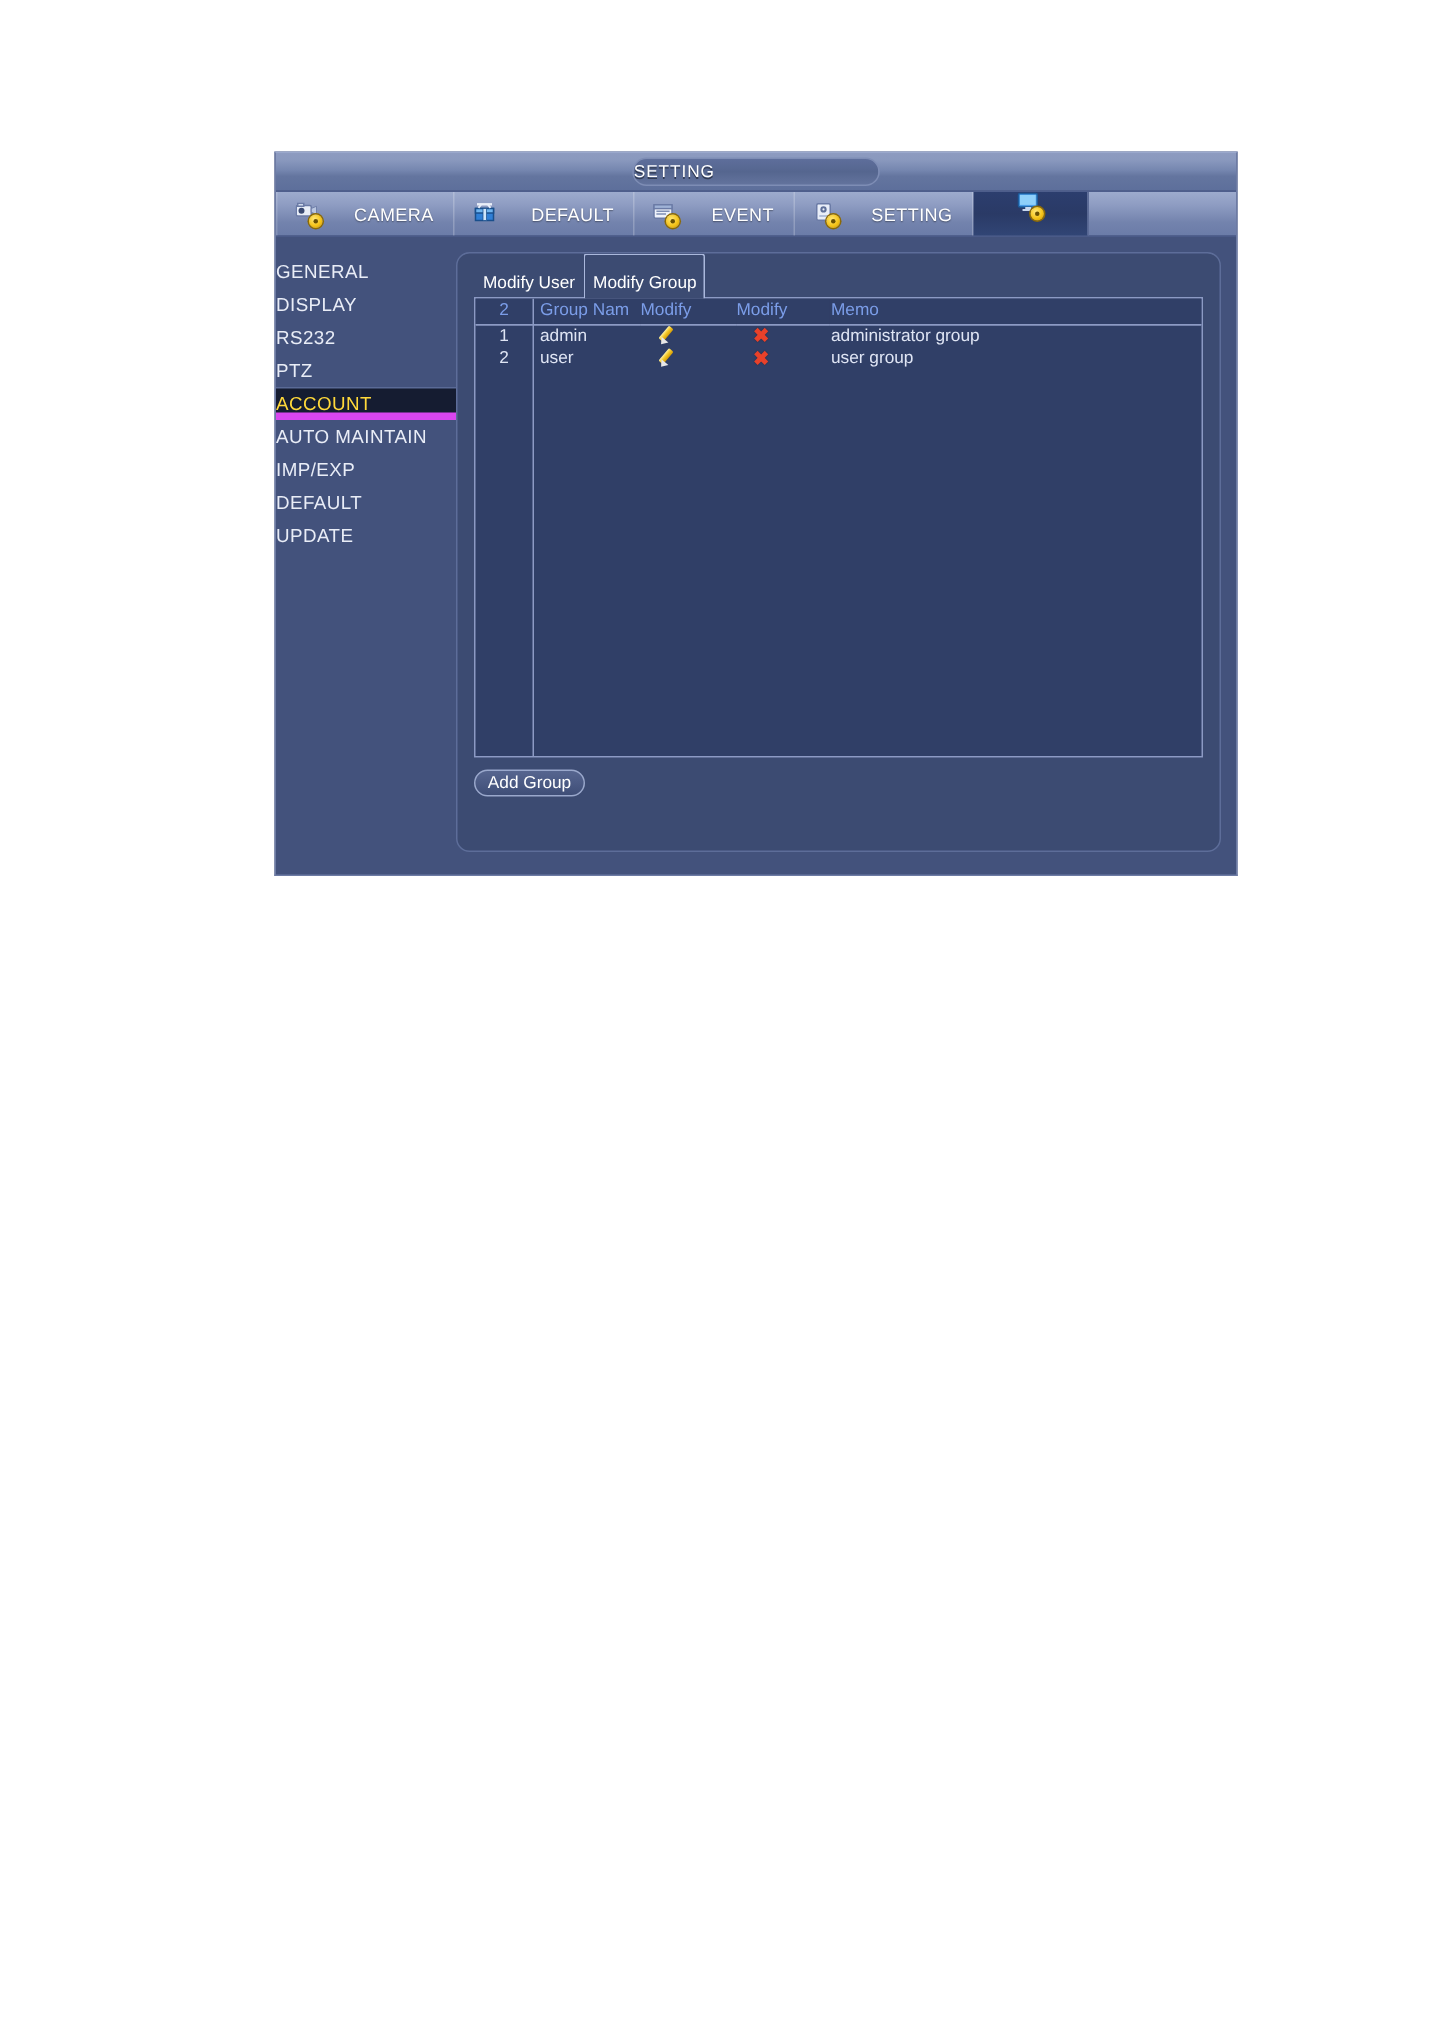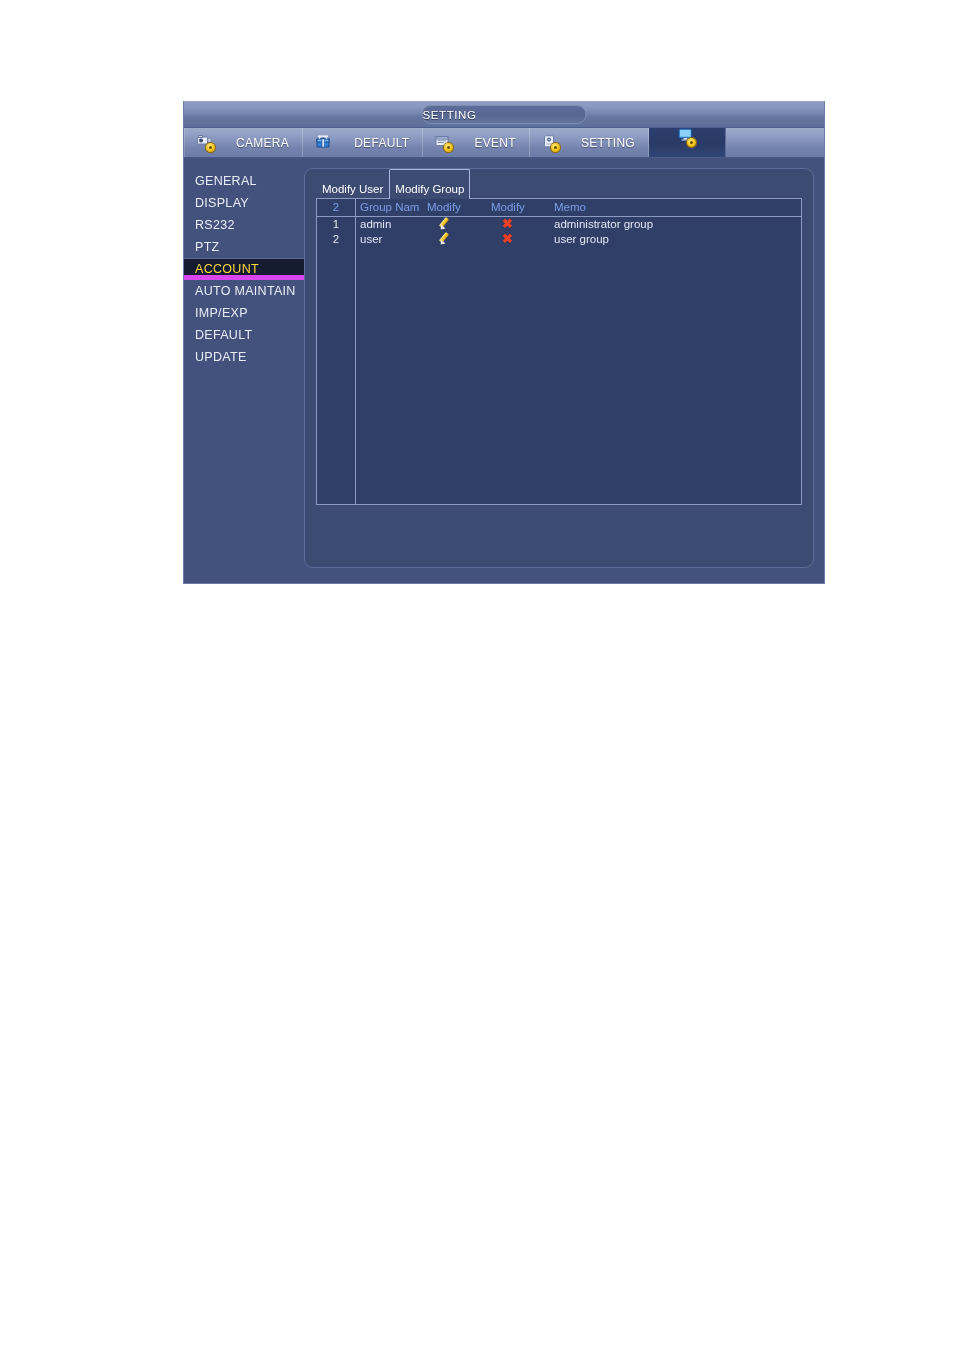--- a/index.html
+++ b/index.html
@@ -94,21 +94,20 @@
     display: flex;
   }
   .sidebar {
     width: 120px;
     padding: 12px 0 0 0;
     flex: 0 0 120px;
   }
   .side-item {
     height: 22px;
     line-height: 22px;
-    padding-left: 11px;
     color: #e9edf7;
     font-size: 12.5px;
     letter-spacing: .3px;
     white-space: nowrap;
     cursor: default;
   }
   .side-item.selected {
     background: #151c31;
     color: #ffd83a;
     border-top: 1px solid #5a6a96;
@@ -374,17 +373,20 @@
                 </td>
                 <td class="c-del">
                   <span class="xmark">✖</span>
                 </td>
                 <td class="c-memo">user group</td>
               </tr>
             </tbody>
           </table>
         </div>
 
+        <div class="btn-row">
+          <span class="btn">Add Group</span>
+        </div>
 
       </div>
     </div>
   </div>
 </div>
 
 </body></html>

